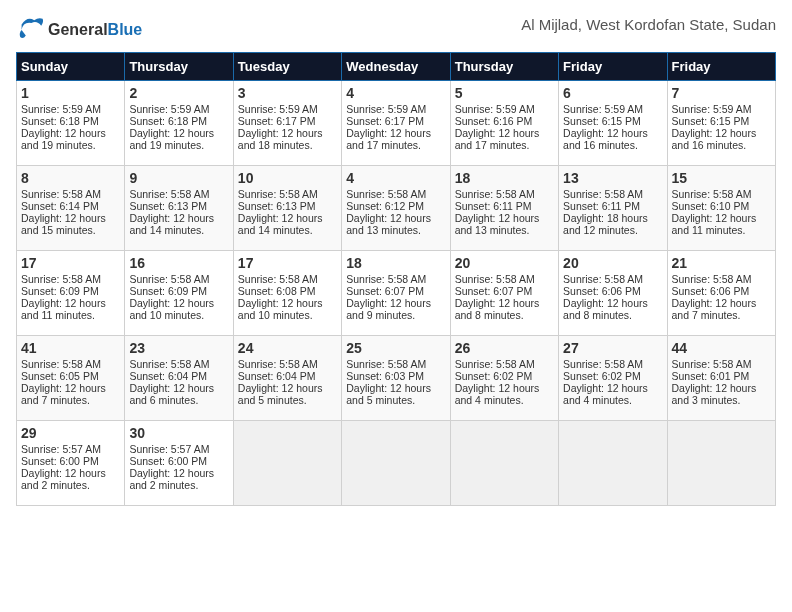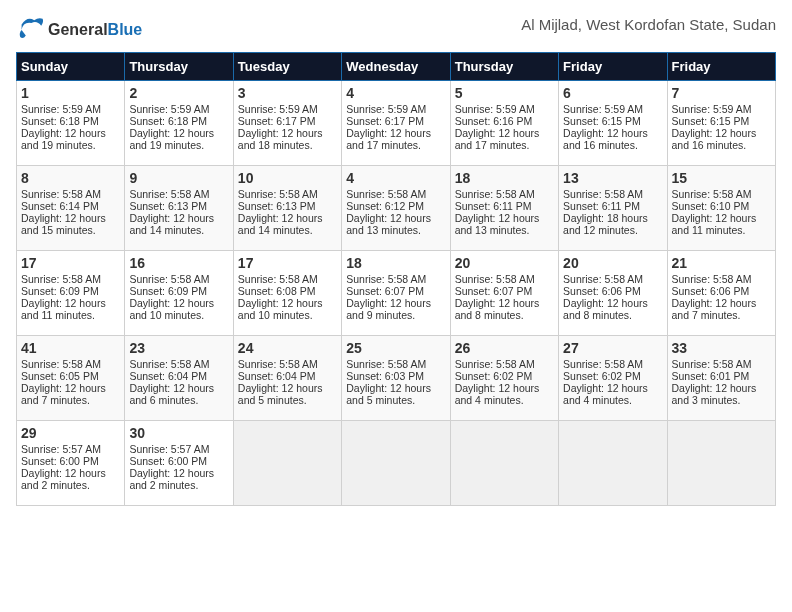--- a/index.html
+++ b/index.html
@@ -131,21 +131,21 @@
         <td><span class="day-num">20</span><span>Sunrise: 5:58 AM</span><br><span>Sunset: 6:06 PM</span><br><span>Daylight: 12 hours and 8 minutes.</span></td>
         <td><span class="day-num">21</span><span>Sunrise: 5:58 AM</span><br><span>Sunset: 6:06 PM</span><br><span>Daylight: 12 hours and 7 minutes.</span></td>
       </tr>
       <tr>
         <td><span class="day-num">41</span><span>Sunrise: 5:58 AM</span><br><span>Sunset: 6:05 PM</span><br><span>Daylight: 12 hours and 7 minutes.</span></td>
         <td><span class="day-num">23</span><span>Sunrise: 5:58 AM</span><br><span>Sunset: 6:04 PM</span><br><span>Daylight: 12 hours and 6 minutes.</span></td>
         <td><span class="day-num">24</span><span>Sunrise: 5:58 AM</span><br><span>Sunset: 6:04 PM</span><br><span>Daylight: 12 hours and 5 minutes.</span></td>
         <td><span class="day-num">25</span><span>Sunrise: 5:58 AM</span><br><span>Sunset: 6:03 PM</span><br><span>Daylight: 12 hours and 5 minutes.</span></td>
         <td><span class="day-num">26</span><span>Sunrise: 5:58 AM</span><br><span>Sunset: 6:02 PM</span><br><span>Daylight: 12 hours and 4 minutes.</span></td>
         <td><span class="day-num">27</span><span>Sunrise: 5:58 AM</span><br><span>Sunset: 6:02 PM</span><br><span>Daylight: 12 hours and 4 minutes.</span></td>
-        <td><span class="day-num">33</span><span>Sunrise: 5:58 AM</span><br><span>Sunset: 6:01 PM</span><br><span>Daylight: 12 hours and 3 minutes.</span></td>
+        <td><span class="day-num">44</span><span>Sunrise: 5:58 AM</span><br><span>Sunset: 6:01 PM</span><br><span>Daylight: 12 hours and 3 minutes.</span></td>
       </tr>
       <tr>
         <td><span class="day-num">29</span><span>Sunrise: 5:57 AM</span><br><span>Sunset: 6:00 PM</span><br><span>Daylight: 12 hours and 2 minutes.</span></td>
         <td><span class="day-num">30</span><span>Sunrise: 5:57 AM</span><br><span>Sunset: 6:00 PM</span><br><span>Daylight: 12 hours and 2 minutes.</span></td>
         <td class="empty"></td>
         <td class="empty"></td>
         <td class="empty"></td>
         <td class="empty"></td>
         <td class="empty"></td>
       </tr>

